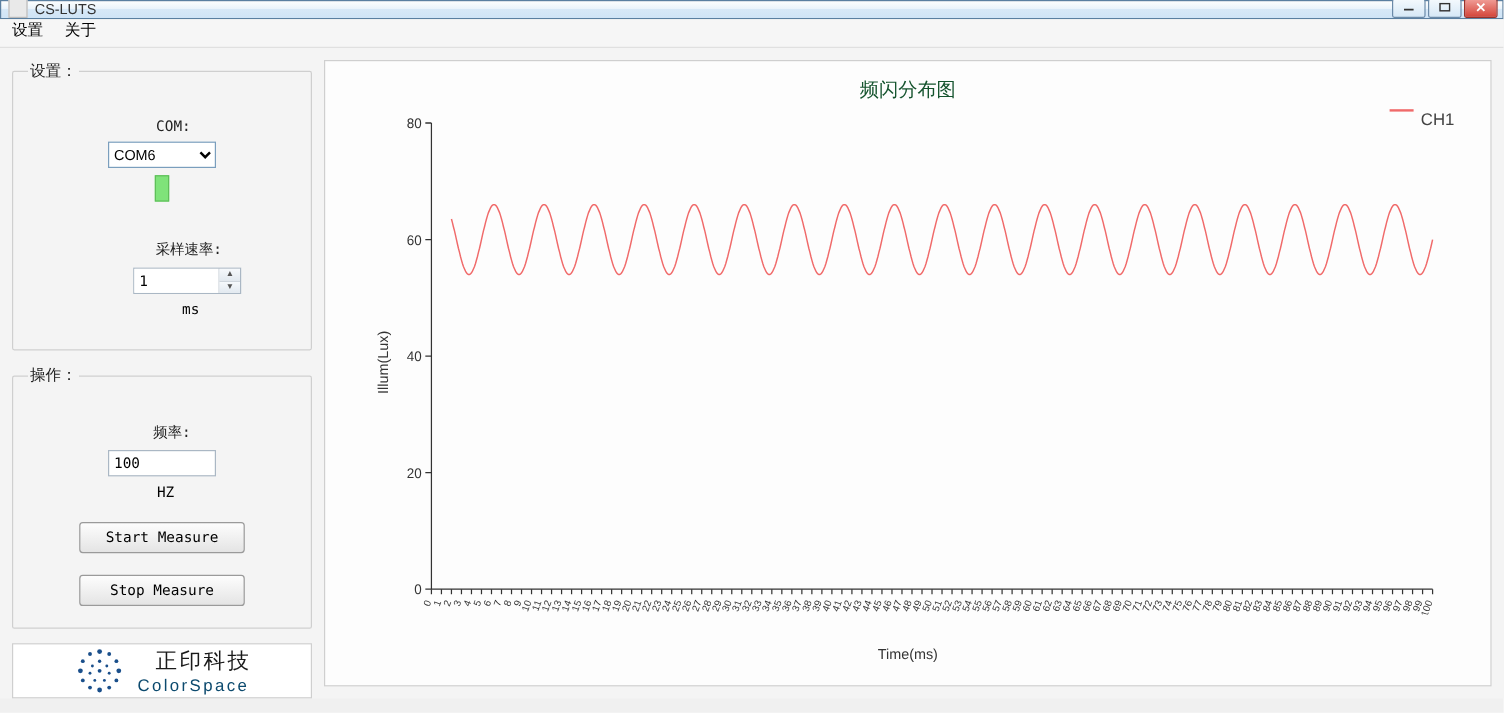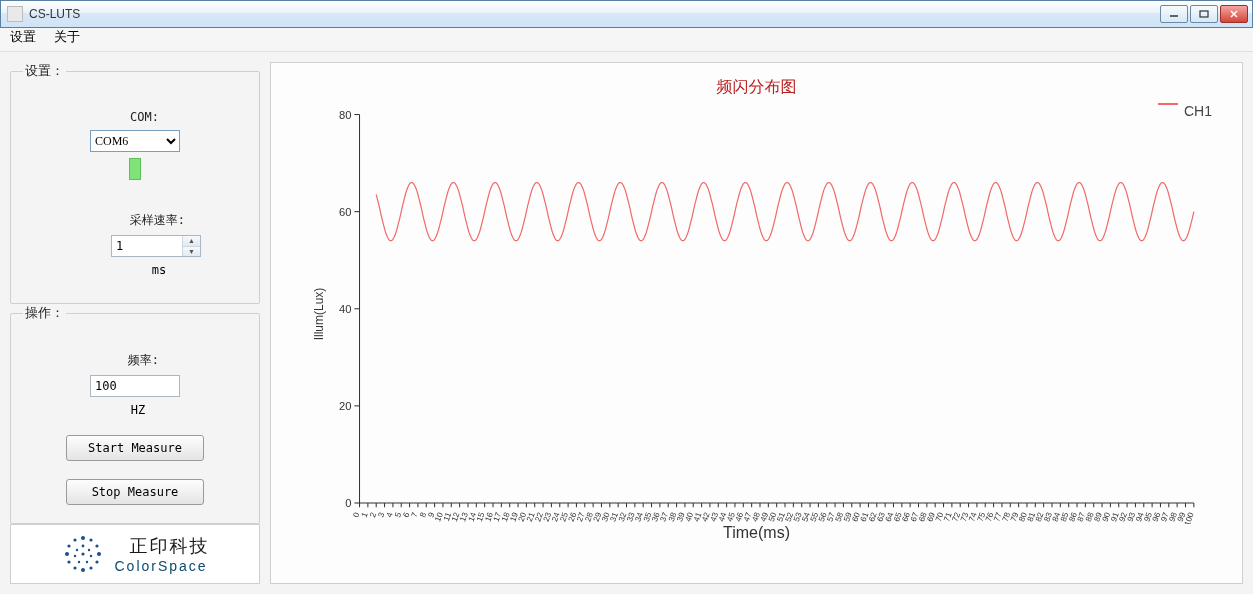--- a/index.html
+++ b/index.html
@@ -7,25 +7,25 @@
     font-family: "Microsoft YaHei", "SimSun", Arial, sans-serif;
     font-size: 12px;
     background: #f0f0f0;
     width: 1253px;
     height: 594px;
     overflow: hidden;
   }
 
   
   .titlebar {
-    height: 28px;
+    height: 16px;
     background: linear-gradient(to bottom, #fdfefe 0%, #eaf3fb 45%, #d7e8f7 46%, #cfe4f6 100%);
     border: 1px solid #5a7fa0;
     display: flex;
-    align-items: center;
+    align-items: flex-end;
     padding: 0 4px 0 6px;
   }
   .titlebar .app-icon {
     width: 16px; height: 16px;
     background: #e9e9e9;
     border: 1px solid #bbb;
     margin-right: 6px;
     display: inline-block;
   }
   .titlebar .title-text {
@@ -70,20 +70,21 @@
     height: calc(594px - 28px - 24px);
     padding: 10px;
     gap: 10px;
     background: #f4f4f4;
   }
 
   .leftcol {
     width: 250px;
     display: flex;
     flex-direction: column;
+    gap: 12px;
   }
 
   fieldset.group {
     border: 1px solid #cfcfcf;
     border-radius: 2px;
     background: #f4f4f4;
     padding: 14px 12px 18px 12px;
   }
   fieldset.group > legend {
     padding: 0 2px;
@@ -98,21 +99,21 @@
     gap: 6px;
     flex-direction: column;
   }
   .row label { min-width: 48px; text-align: right; color: #222; font-family: "SimSun", monospace; }
   .row .unit { margin-left: 6px; font-family: "SimSun", monospace; }
 
   select.combo {
     width: 90px; height: 22px;
     border: 1px solid #7a9ebd;
     background: #fff;
-    font-family: Liberation Serif, serif;
+    font-family: Liberation Sans, sans-serif;
     font-size: 12px;
   }
   select.combo option.sel { background: #3399ff; color: #fff; }
 
   .green-indicator {
     width: 12px; height: 22px;
     background: #7fe37a;
     border: 1px solid #5fbf5a;
   }
 
@@ -179,21 +180,21 @@
   .chartpanel {
     flex: 1;
     border: 1px solid #cfcfcf;
     background: #fdfdfd;
     position: relative;
     padding: 14px 18px 18px 18px;
   }
   .chart-title {
     text-align: center;
     font-size: 16px;
-    color: #b91c1c;
+    color: #14532d;
     margin-bottom: 6px;
   }
   .legend {
     position: absolute;
     top: 40px; right: 30px;
     display: flex; align-items: flex-start; gap: 6px;
     font-size: 14px; color: #444;
   }
   .legend .swatch { width: 20px; height: 2px; background: #f06a6a; }
 
@@ -206,21 +207,22 @@
   .ylabel {
     position: absolute;
     left: -36px; top: 50%;
     transform: translateY(-50%) rotate(-90deg);
     transform-origin: center;
     font-size: 12px; color: #333;
     white-space: nowrap;
   }
   .xlabel {
     text-align: center;
-    font-size: 16px; color: #333;
+    font-size: 12px; color: #333;
+    margin-top: 26px;
   }
   svg.plot { width: 100%; height: 100%; display: block; }
   .axis { stroke: #333; stroke-width: 1; fill: none; }
   .tick { stroke: #333; stroke-width: 1; }
   .ticklabel { font-size: 11px; fill: #333; font-family: Arial; }
   .xticklabel { font-size: 8px; fill: #333; font-family: Arial; }
   .dataline { stroke: #f06a6a; stroke-width: 1.2; fill: none; }
 </style>
 </head>
 <body>

